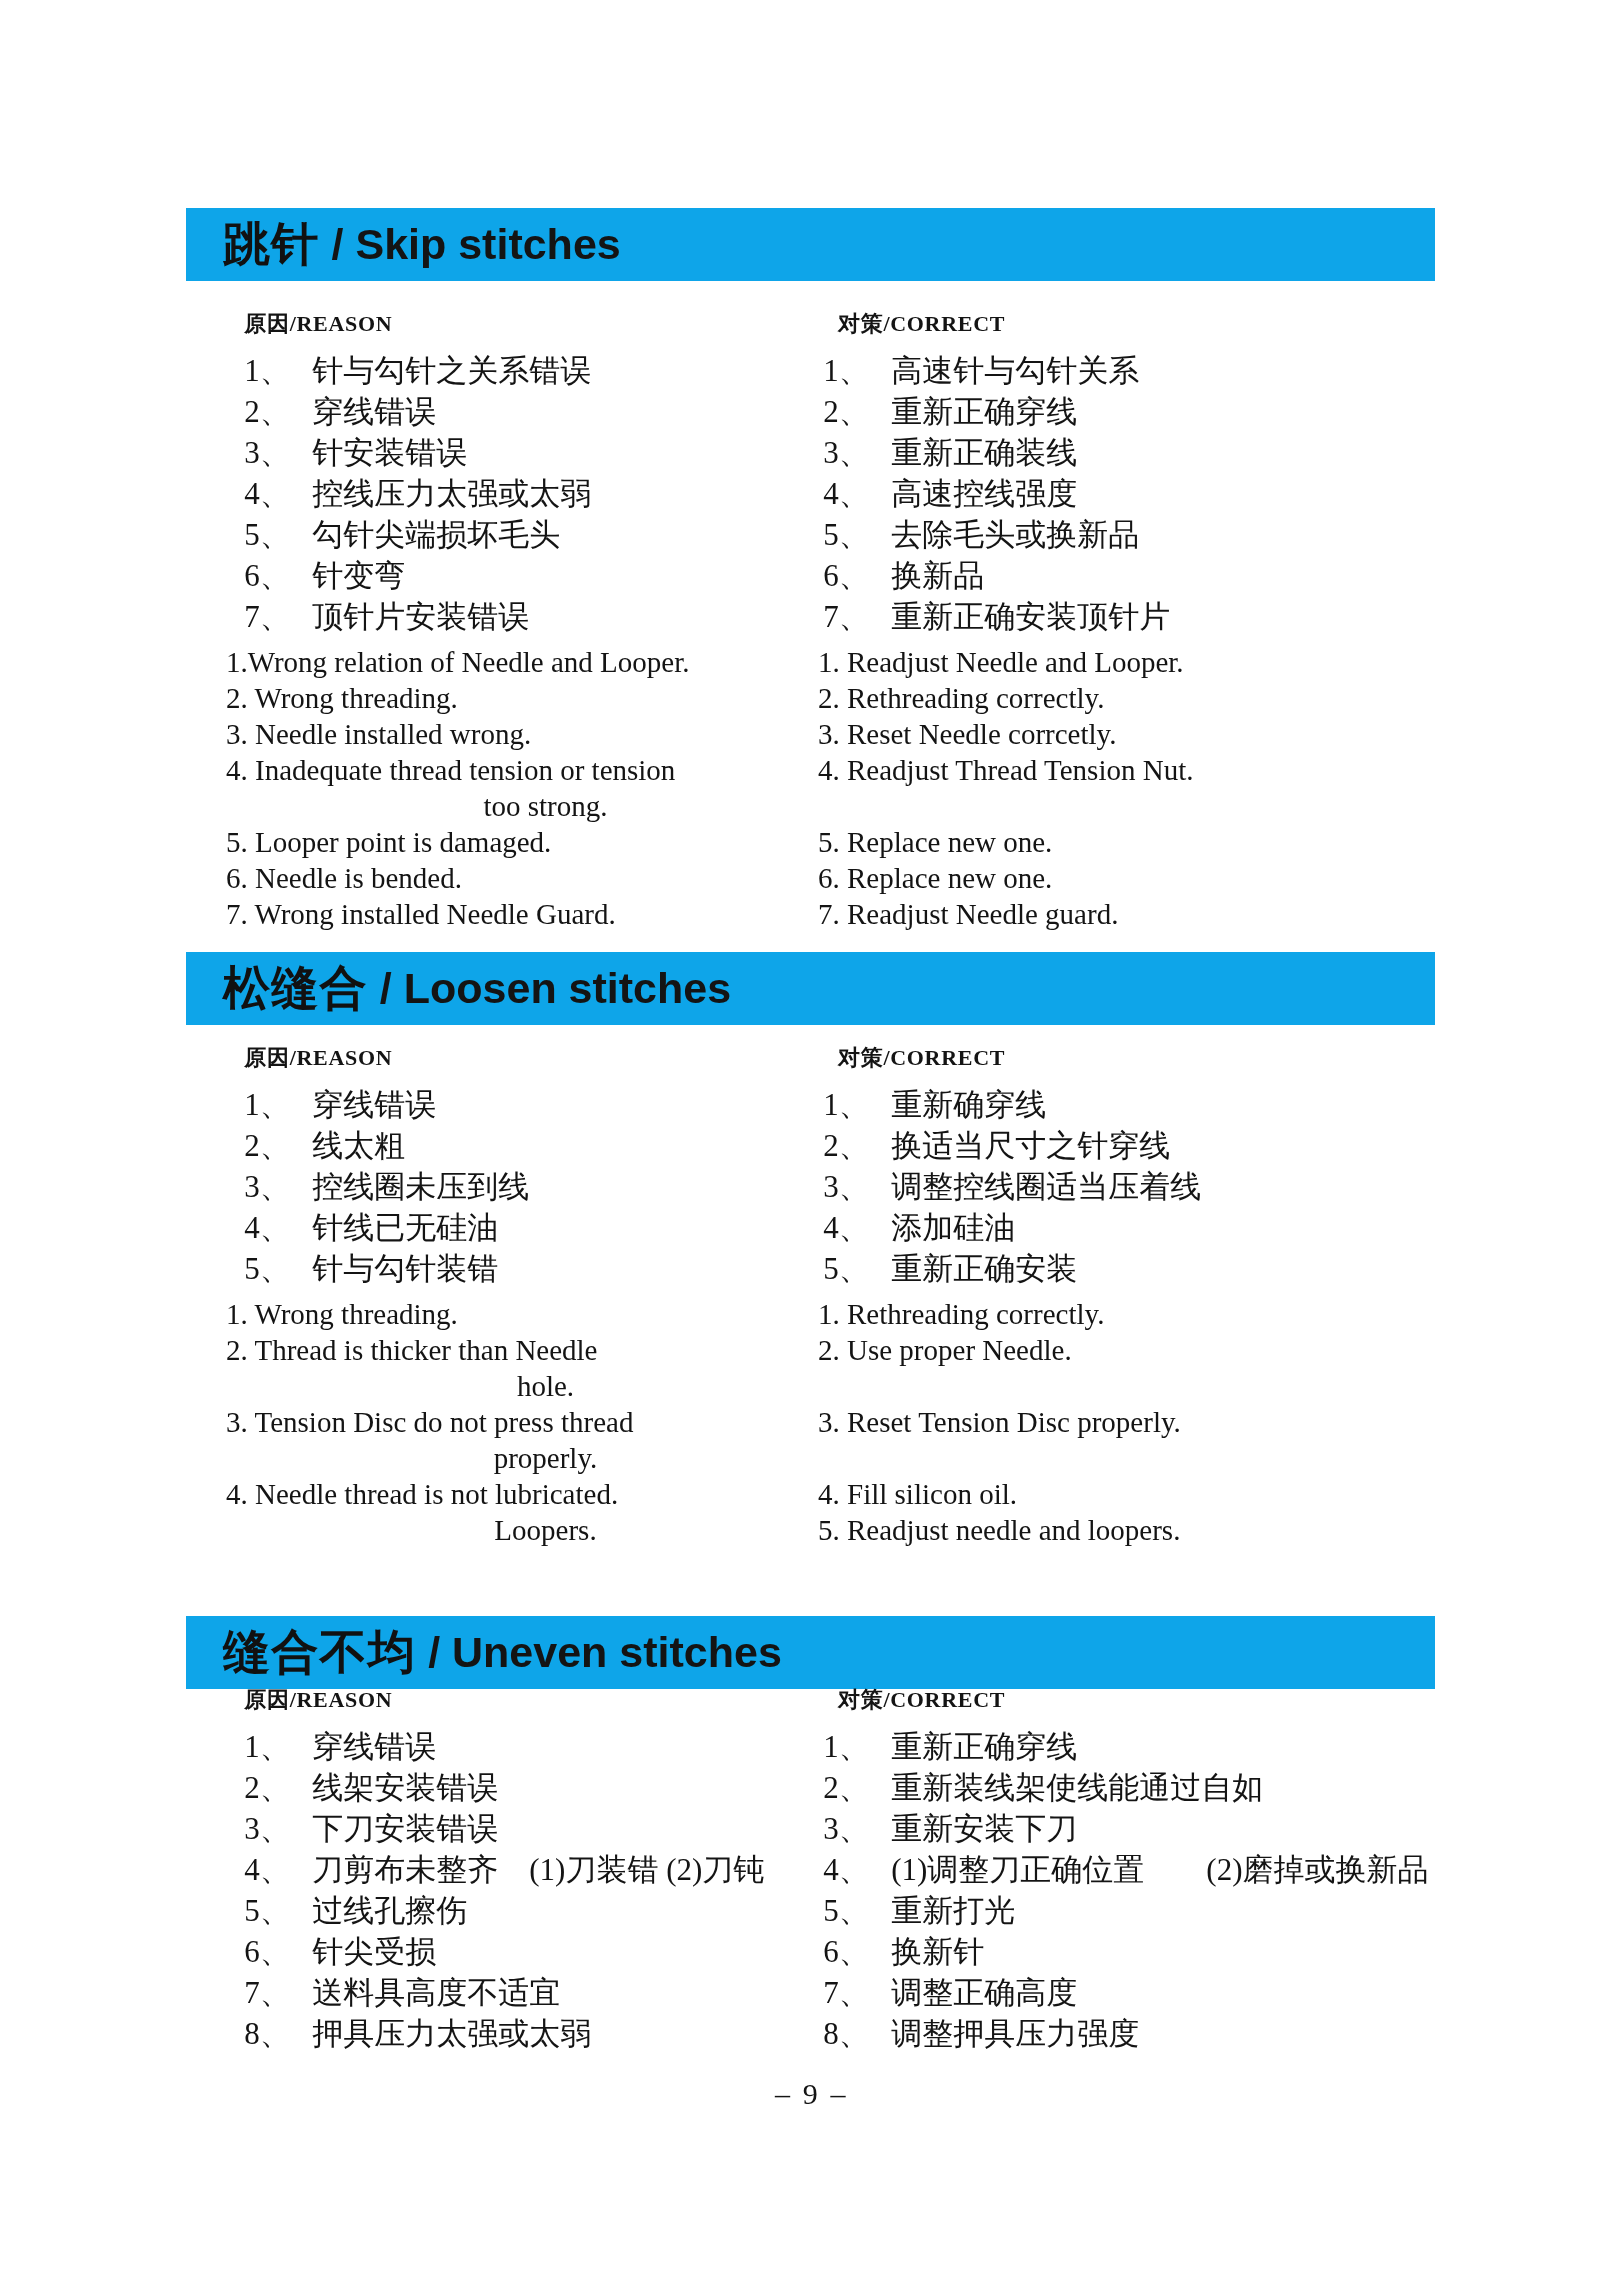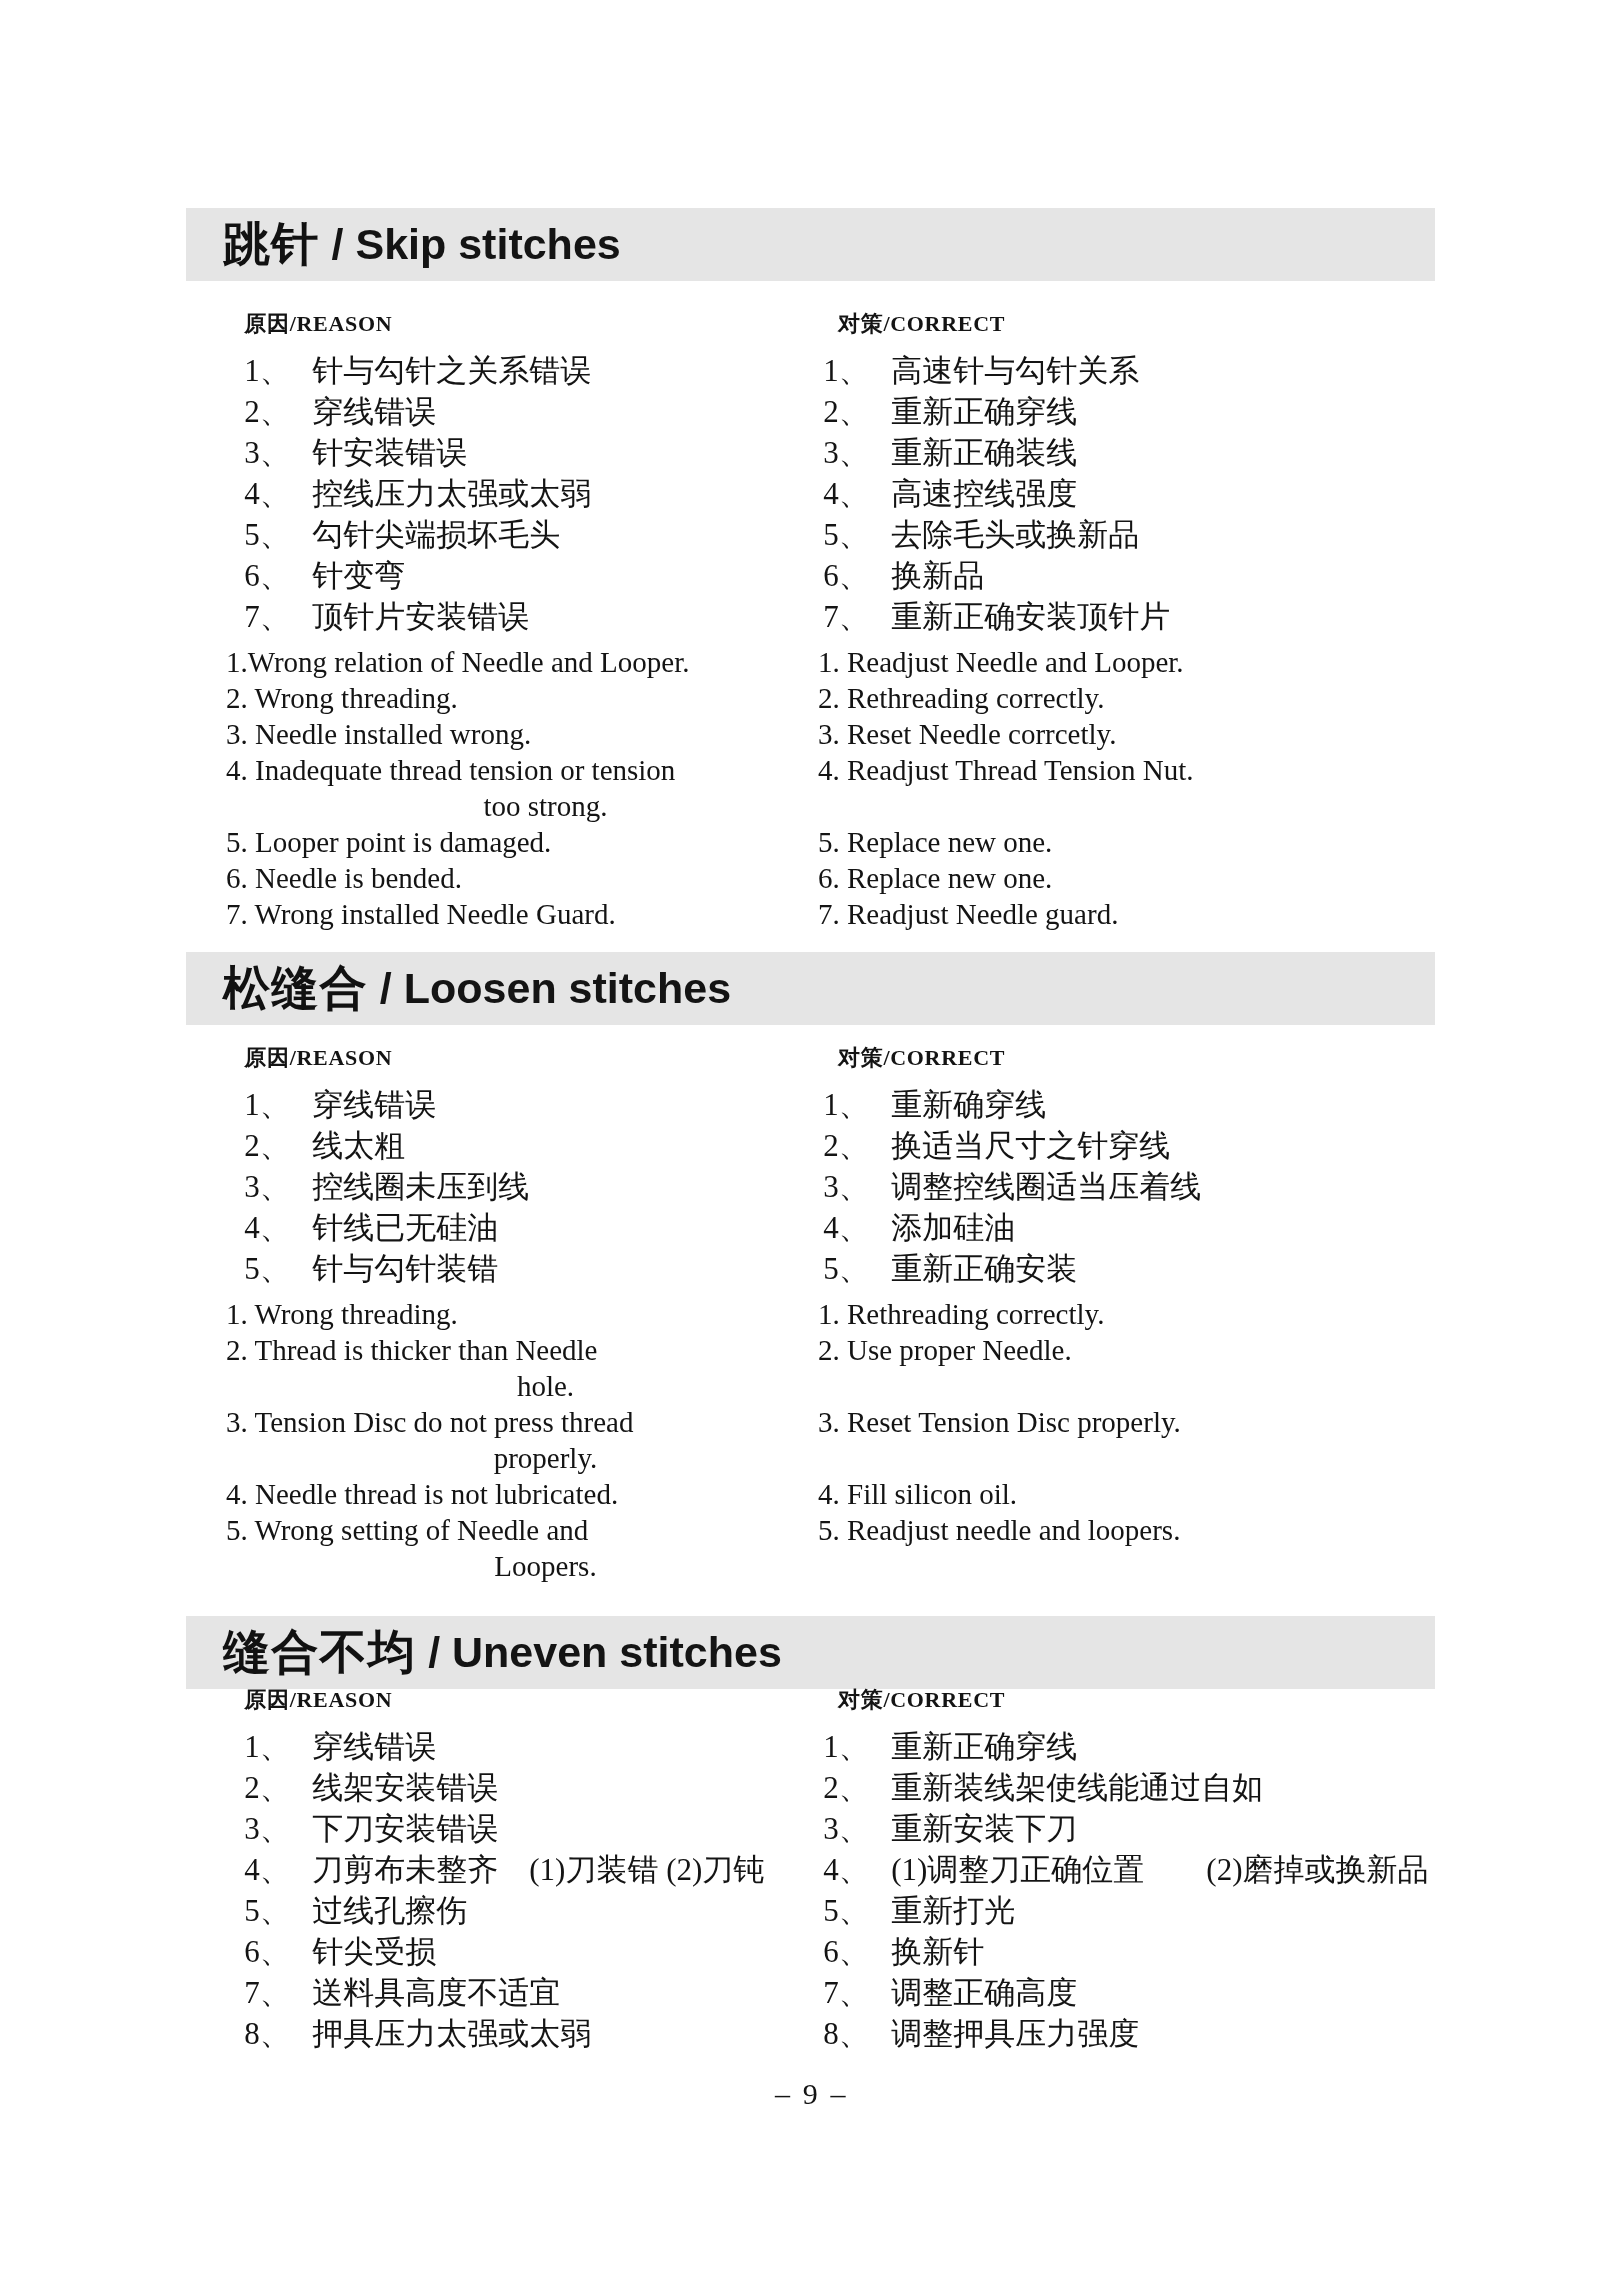--- a/index.html
+++ b/index.html
@@ -11,21 +11,21 @@
     color:#141414;
     font-family:"Liberation Serif", serif;
     overflow:hidden;
   }
   
   .section-bar{
     position:absolute;
     left:186px;
     width:1249px;
     height:73px;
-    background:#e5e5e5;
+    background:#0ea5e9;
     display:flex;
     align-items:center;
     padding-left:37px;
     box-sizing:border-box;
   }
   #bar1{top:208px;}
   #bar2{top:952px;}
   #bar3{top:1578px;margin-top:38px;}
   .bar-zh{
     font-family:"Liberation Sans", sans-serif;
@@ -265,21 +265,20 @@
           <div class="en-line">2. Thread is thicker than Needle</div>
 
           <div class="en-line indent">hole.</div>
 
           <div class="en-line">3. Tension Disc do not press thread</div>
 
           <div class="en-line indent">properly.</div>
 
           <div class="en-line">4. Needle thread is not lubricated.</div>
 
-          <div class="en-line">5. Wrong setting of Needle and</div>
 
           <div class="en-line indent">Loopers.</div>
         </div>
     </div>
     <div class="col right">
       <h3 class="list-header">对策/CORRECT</h3>
       <div class="zh-list">
 
           <div class="zh-row">
             <span class="num">1、</span>

